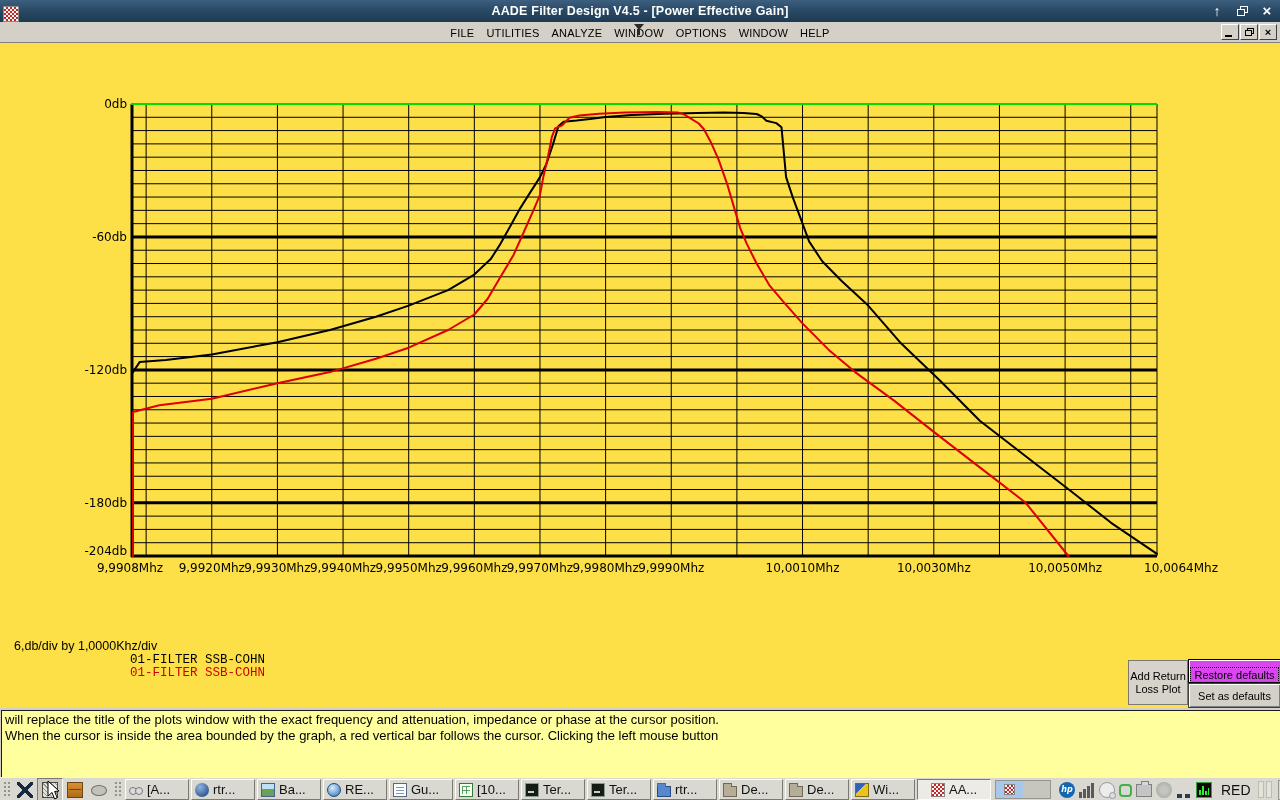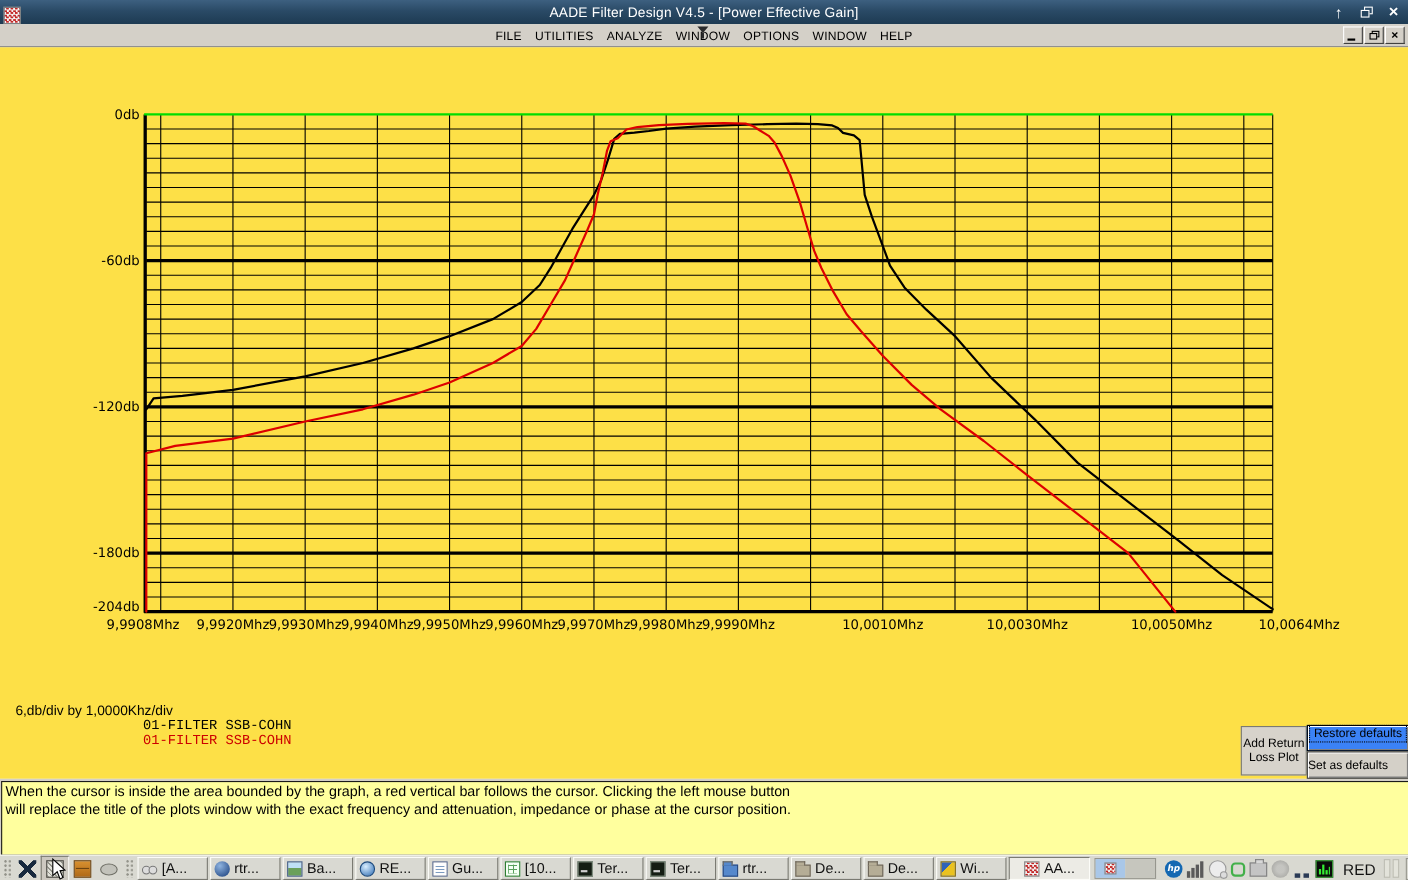--- a/index.html
+++ b/index.html
@@ -4,21 +4,21 @@
 <style>
   html,body{margin:0;padding:0;background:#555;}
   .screen{position:relative;width:1280px;height:800px;background:#fff;overflow:hidden;
           font-family:"Liberation Sans","DejaVu Sans",sans-serif;-webkit-font-smoothing:none;}
 
   
   .titlebar{position:absolute;left:0;top:0;width:1280px;height:22px;
     background:linear-gradient(180deg,#3d6080 0%,#2a4a66 45%,#1d3a52 100%);
     display:flex;align-items:center;color:#fff;}
   .titlebar .apptitle{position:absolute;left:0;right:0;text-align:center;
-    font-size:12.5px;font-weight:normal;letter-spacing:.2px;}
+    font-size:12.5px;font-weight:bold;letter-spacing:.2px;}
   .tb-icon{position:absolute;left:3px;top:3px;}
   .tb-btns{position:absolute;right:6px;top:0;height:22px;display:flex;align-items:center;gap:11px;}
   .tb-btn{color:#fff;font-size:14px;line-height:22px;cursor:default;display:flex;align-items:center;justify-content:center;width:14px;height:22px;}
   .g-up{font-size:14px;font-weight:bold;}
   .g-restore{position:relative;width:11px;height:10px;}
   .g-restore::before{content:"";position:absolute;right:0;top:0;width:6px;height:5px;border:1.5px solid #fff;}
   .g-restore::after{content:"";position:absolute;left:0;bottom:0;width:6px;height:5px;border:1.5px solid #fff;background:#24445f;}
   .g-x{font-size:15px;font-weight:bold;}
 
   
@@ -44,27 +44,27 @@
   #plot{position:absolute;left:0;top:0;z-index:1;pointer-events:none;}
   .legend{position:absolute;left:14px;top:596px;z-index:2;font-size:12.5px;color:#000;}
   .legend .scale-line{margin-bottom:1px;}
   .legend .series-name{margin-left:116px;line-height:13px;font-family:Liberation Mono, monospace;}
   .legend .red{color:#cc0000;}
 
   .plot-buttons{position:absolute;z-index:3;}
   .btn-add{position:absolute;left:1128px;top:660px;width:58px;height:43px;background:#d7d3cb;
     border:1px solid #7a7a72;font-size:11px;line-height:13px;text-align:center;color:#000;
     display:flex;flex-direction:column;align-items:center;justify-content:center;}
-  .btn-restore{position:absolute;left:1188px;top:659px;width:91px;height:22px;background:#3b82f6;
+  .btn-restore{position:absolute;left:1188px;top:659px;width:91px;height:22px;background:#d946ef;
     border:1px solid #000;box-shadow:inset 1px 1px 0 #fff, inset -1px -1px 0 #808080;
-    font-size:11px;color:#000;display:flex;align-items:flex-start;justify-content:center;}
+    font-size:11px;color:#000;display:flex;align-items:flex-end;justify-content:center;}
   .btn-restore .focusring{outline:1px dotted #000;padding:1px 3px;}
   .btn-set{position:absolute;left:1188px;top:683px;width:91px;height:23px;background:#d4d0c8;
     border:1px solid #404040;box-shadow:inset 1px 1px 0 #fff, inset -1px -1px 0 #808080;
-    font-size:11px;color:#000;display:flex;align-items:center;justify-content:flex-start;}
+    font-size:11px;color:#000;display:flex;align-items:center;justify-content:center;}
 
   
   .statuswrap{position:absolute;left:0;top:708px;width:1280px;height:69px;background:#d4d0c8;}
   .status{position:absolute;left:1px;top:2px;width:1276px;height:64px;background:#ffff9e;
     border:1px solid #1a1a1a;font-size:13px;color:#000;line-height:16px;padding:1px 3px;}
 
   
   .taskbar{position:absolute;left:0;top:777px;width:1280px;height:23px;background:#d9d9d1;
     border-top:1px solid #f4f4ee;display:flex;align-items:center;z-index:5;}
   .grip{width:7px;height:17px;margin:0 3px;flex:none;
@@ -279,22 +279,22 @@
     <div class="btn-restore">
       <span class="focusring">Restore defaults</span>
     </div>
     <div class="btn-set">
       <span>Set as defaults</span>
     </div>
   </div>
 
   <div class="statuswrap">
     <div class="status">
+      <div>will replace the title of the plots window with the exact frequency and attenuation, impedance or phase at the cursor position.</div>
       <div>When the cursor is inside the area bounded by the graph, a red vertical bar follows the cursor. Clicking the left mouse button</div>
-      <div>will replace the title of the plots window with the exact frequency and attenuation, impedance or phase at the cursor position.</div>
     </div>
   </div>
 
   <div class="taskbar">
     <span class="grip"></span>
     <span id="launchers" style="display:flex;align-items:center;">
         <span class="launcher">
           <span class="ticon i-x11"></span>
         </span>
         <span class="launcher pressed">

